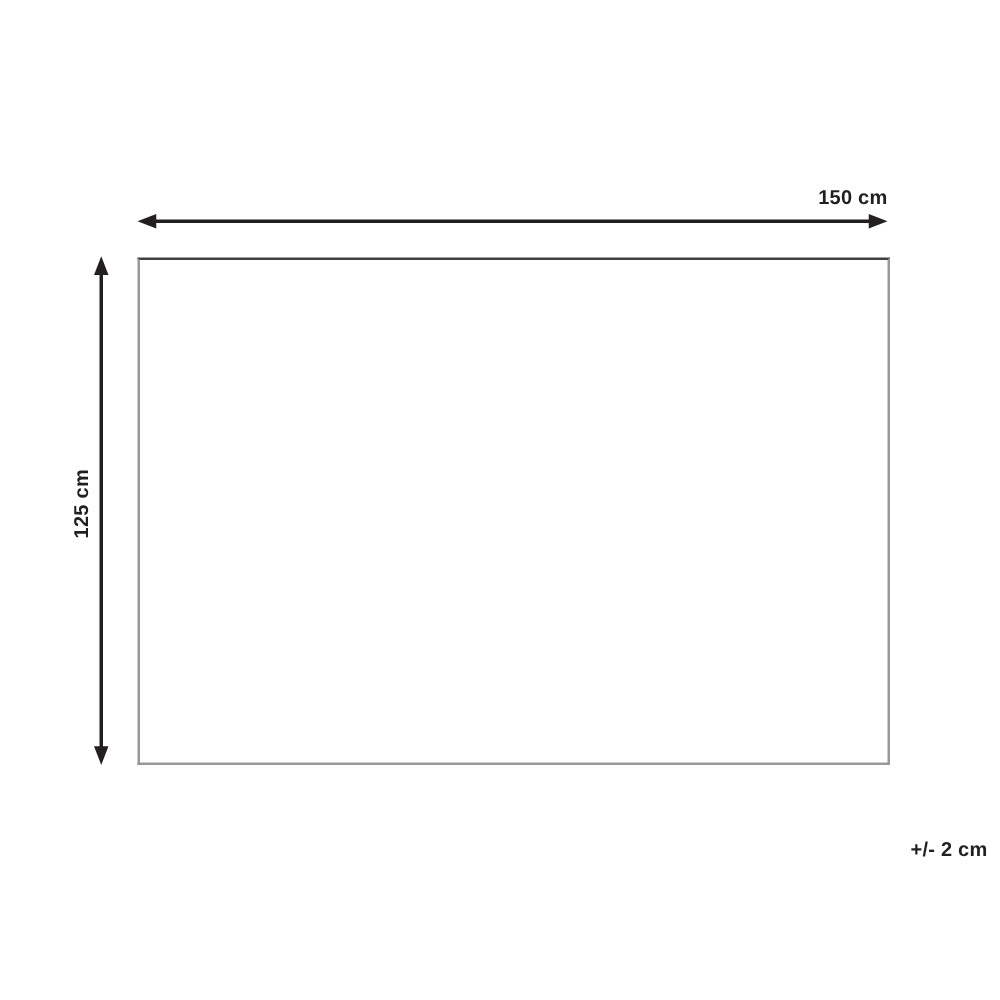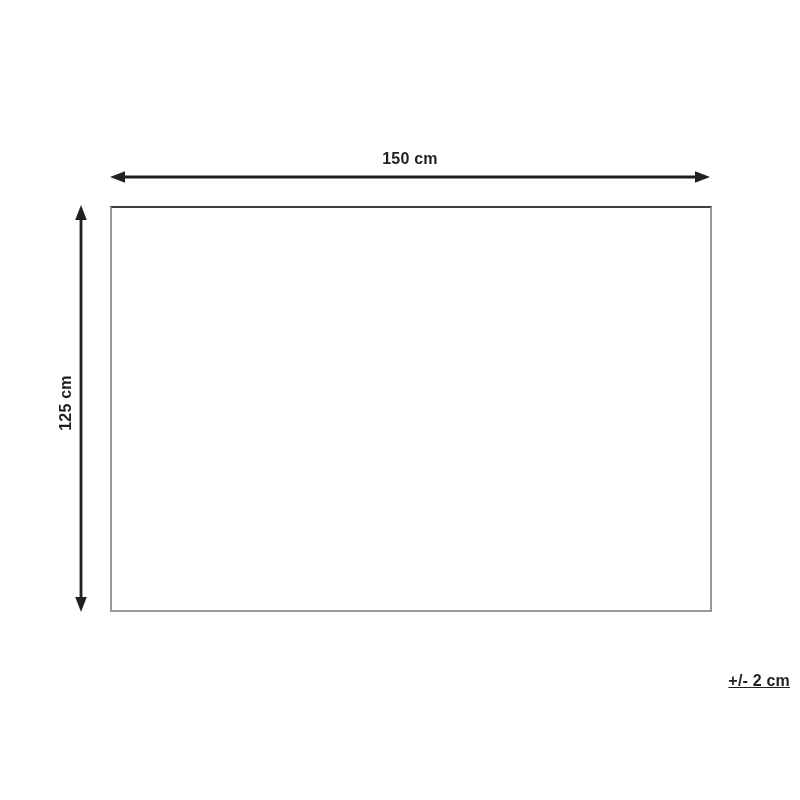--- a/index.html
+++ b/index.html
@@ -40,35 +40,34 @@
     color: #231f20;
     font-size: 16px;
     font-weight: bold;
     white-space: nowrap;
     letter-spacing: 0.2px;
   }
   .width-label {
     left: 110px;
     top: 150px;
     width: 600px;
-    text-align: center;
+    text-align: right;
   }
   .height-label {
     left: -234px;           
     top: 394px;
     width: 600px;
     text-align: center;
     transform: rotate(-90deg);
     transform-origin: 300px 9px;
   }
   .tolerance-label {
     right: 10px;
     top: 672px;
     text-align: right;
-    text-decoration: underline;
   }
 </style>
 </head>
 <body>
 
 <div class="canvas">
 
   <div class="product-rect"></div>
 
   <svg class="arrow-layer" width="800" height="800" viewBox="0 0 800 800" xmlns="http://www.w3.org/2000/svg">

